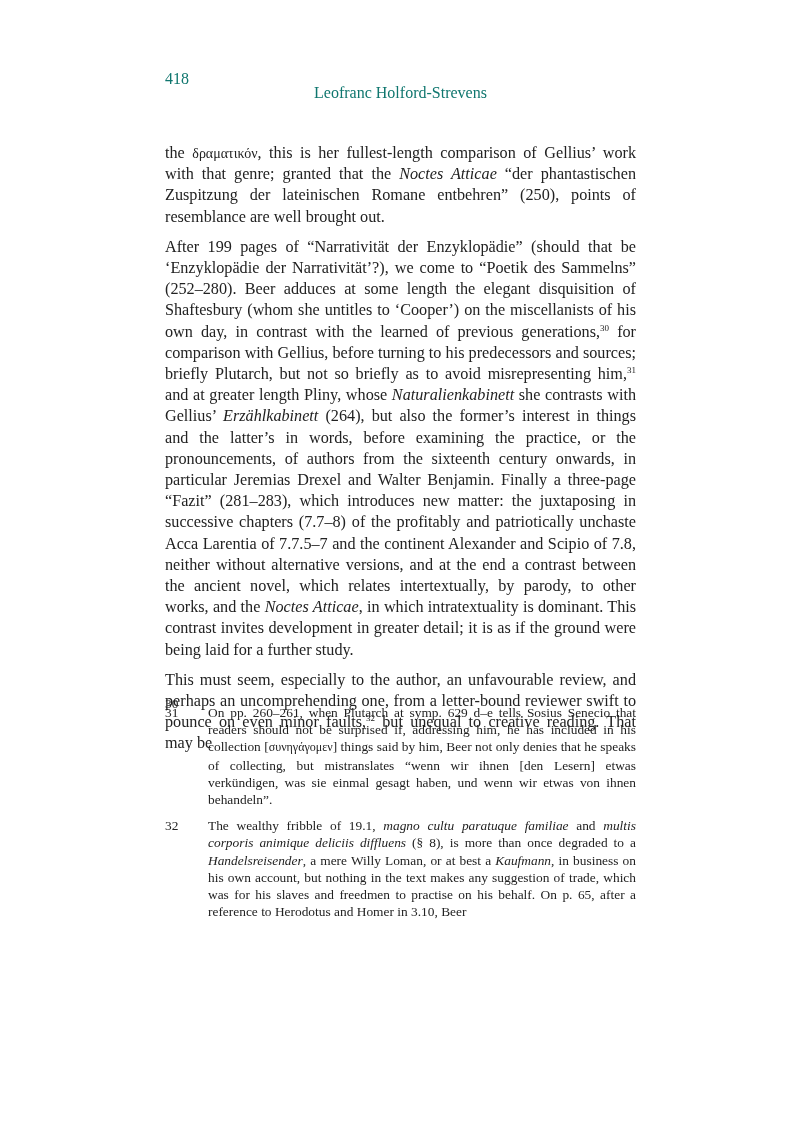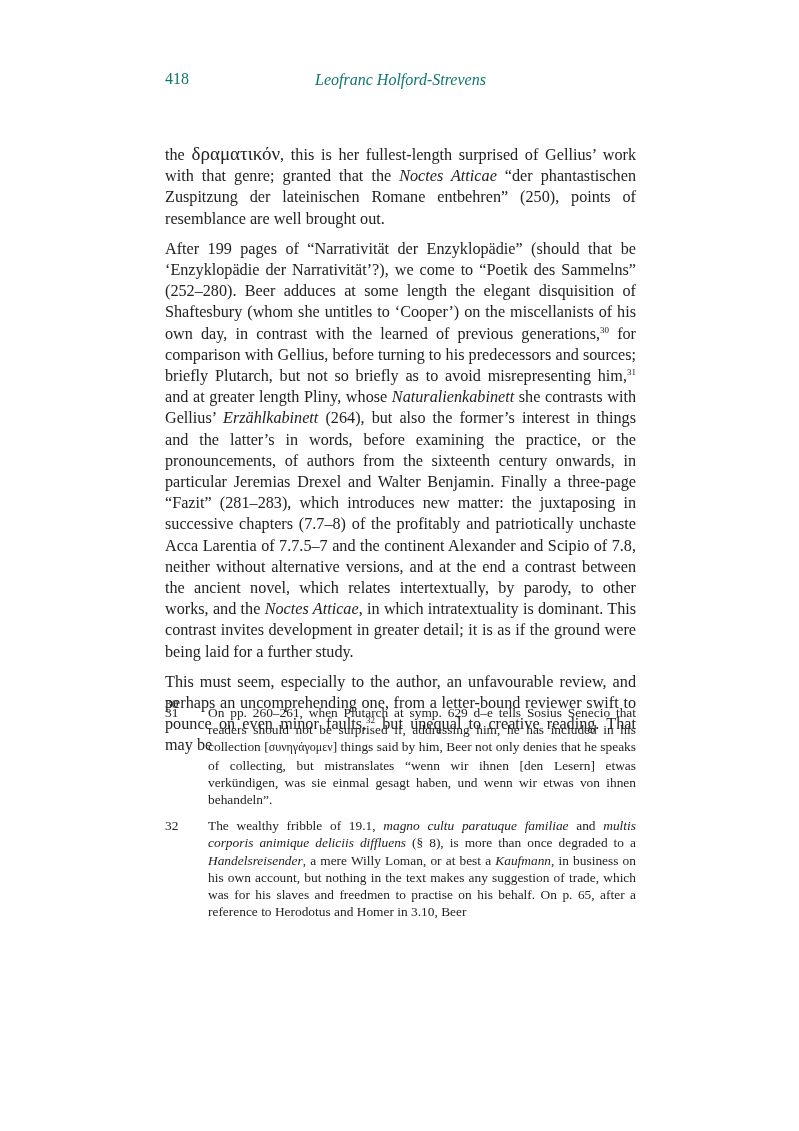--- a/index.html
+++ b/index.html
@@ -1,46 +1,46 @@
 <!DOCTYPE html>
 <html><head>
   <meta charset="utf-8">
   <style>
     html, body { margin: 0; padding: 0; background: #ffffff; }
     body { width: 799px; height: 1131px; position: relative; overflow: hidden; color: #222; }
     .page { position: absolute; left: 0; top: 0; width: 799px; height: 1131px; background: #fff; }
     .running-head { position: absolute; top: 70px; left: 165px; width: 471px; height: 20px;
       font-family: "Liberation Serif", serif; font-size: 16px; color: #0f766e; }
     .running-head .pno { position: absolute; left: 0; top: 0; }
-    .running-head .author { position: absolute; left: 0; right: 0; top: 1px; text-align: center; font-style: italic; }
+    .running-head .author { position: absolute; left: 0; right: 0; top: 14px; text-align: center; }
     .body-text { position: absolute; top: 143px; left: 165px; width: 471px;
       font-family: "Liberation Serif", serif; font-size: 16.2px; line-height: 21.2px;
       text-align: justify; hyphens: manual; color: #222; }
     .body-text p { margin: 0 0 9px 0; }
     .body-text p.last { margin-bottom: 0; }
     sup { font-size: 9px; line-height: 0; vertical-align: 6px; }
     i { }
-    .greek { font-size: 19px; }
+    .greek { font-size: 14px; }
     .footnotes { position: absolute; top: 695px; left: 165px; width: 471px;
       font-family: "Liberation Serif", serif; font-size: 13.4px; line-height: 17.2px; color: #222; }
     .fn { position: relative; padding-left: 43px; margin-bottom: 9px; text-align: justify; }
     .fn .fnum { position: absolute; left: 0; top: 0; }
   </style>
 </head>
 <body>
 
 <div class="page">
 
   <div class="running-head">
     <span class="pno">418</span>
     <span class="author">Leofranc Holford-Strevens</span>
   </div>
 
   <div class="body-text">
-    <p><span>the </span><span class="greek">δραματικόν</span><span>, this is her fullest-length surprised of Gellius’ work with that genre; granted that the </span><i>Noctes Atticae</i><span> “der phantastischen Zuspitzung der lateinischen Romane entbehren” (250), points of resemblance are well brought out.</span></p>
+    <p><span>the </span><span class="greek">δραματικόν</span><span>, this is her fullest-length comparison of Gellius’ work with that genre; granted that the </span><i>Noctes Atticae</i><span> “der phantastischen Zuspitzung der lateinischen Romane entbehren” (250), points of resemblance are well brought out.</span></p>
 
     <p><span>After 199 pages of “Narrativität der Enzyklopädie” (should that be ‘Enzyklopädie der Narrativität’?), we come to “Poetik des Sammelns” (252–280). Beer adduces at some length the elegant disquisition of Shaftesbury (whom she untitles to ‘Cooper’) on the miscellanists of his own day, in contrast with the learned of previous generations,</span><sup>30</sup><span> for comparison with Gellius, before turning to his predecessors and sources; briefly Plutarch, but not so briefly as to avoid misrepresenting him,</span><sup>31</sup><span> and at greater length Pliny, whose </span><i>Naturalienkabinett</i><span> she contrasts with Gellius’ </span><i>Erzählkabinett</i><span> (264), but also the former’s interest in things and the latter’s in words, before examining the practice, or the pronouncements, of authors from the sixteenth century onwards, in particular Jeremias Drexel and Walter Benjamin. Finally a three-page “Fazit” (281–283), which introduces new matter: the juxtaposing in successive chapters (7.7–8) of the profitably and patriotically unchaste Acca Larentia of 7.7.5–7 and the continent Alexander and Scipio of 7.8, neither without alternative versions, and at the end a contrast between the ancient novel, which relates intertextually, by parody, to other works, and the </span><i>Noctes Atticae</i><span>, in which intratextuality is dominant. This contrast invites development in greater detail; it is as if the ground were being laid for a further study.</span></p>
 
     <p class="last"><span>This must seem, especially to the author, an unfavourable review, and perhaps an uncomprehending one, from a letter-bound reviewer swift to pounce on even minor faults,</span><sup>32</sup><span> but unequal to creative reading. That may be</span></p>
   </div>
 
   <div class="footnotes">
     <div class="fn">
       <span class="fnum">30</span>
     </div>

